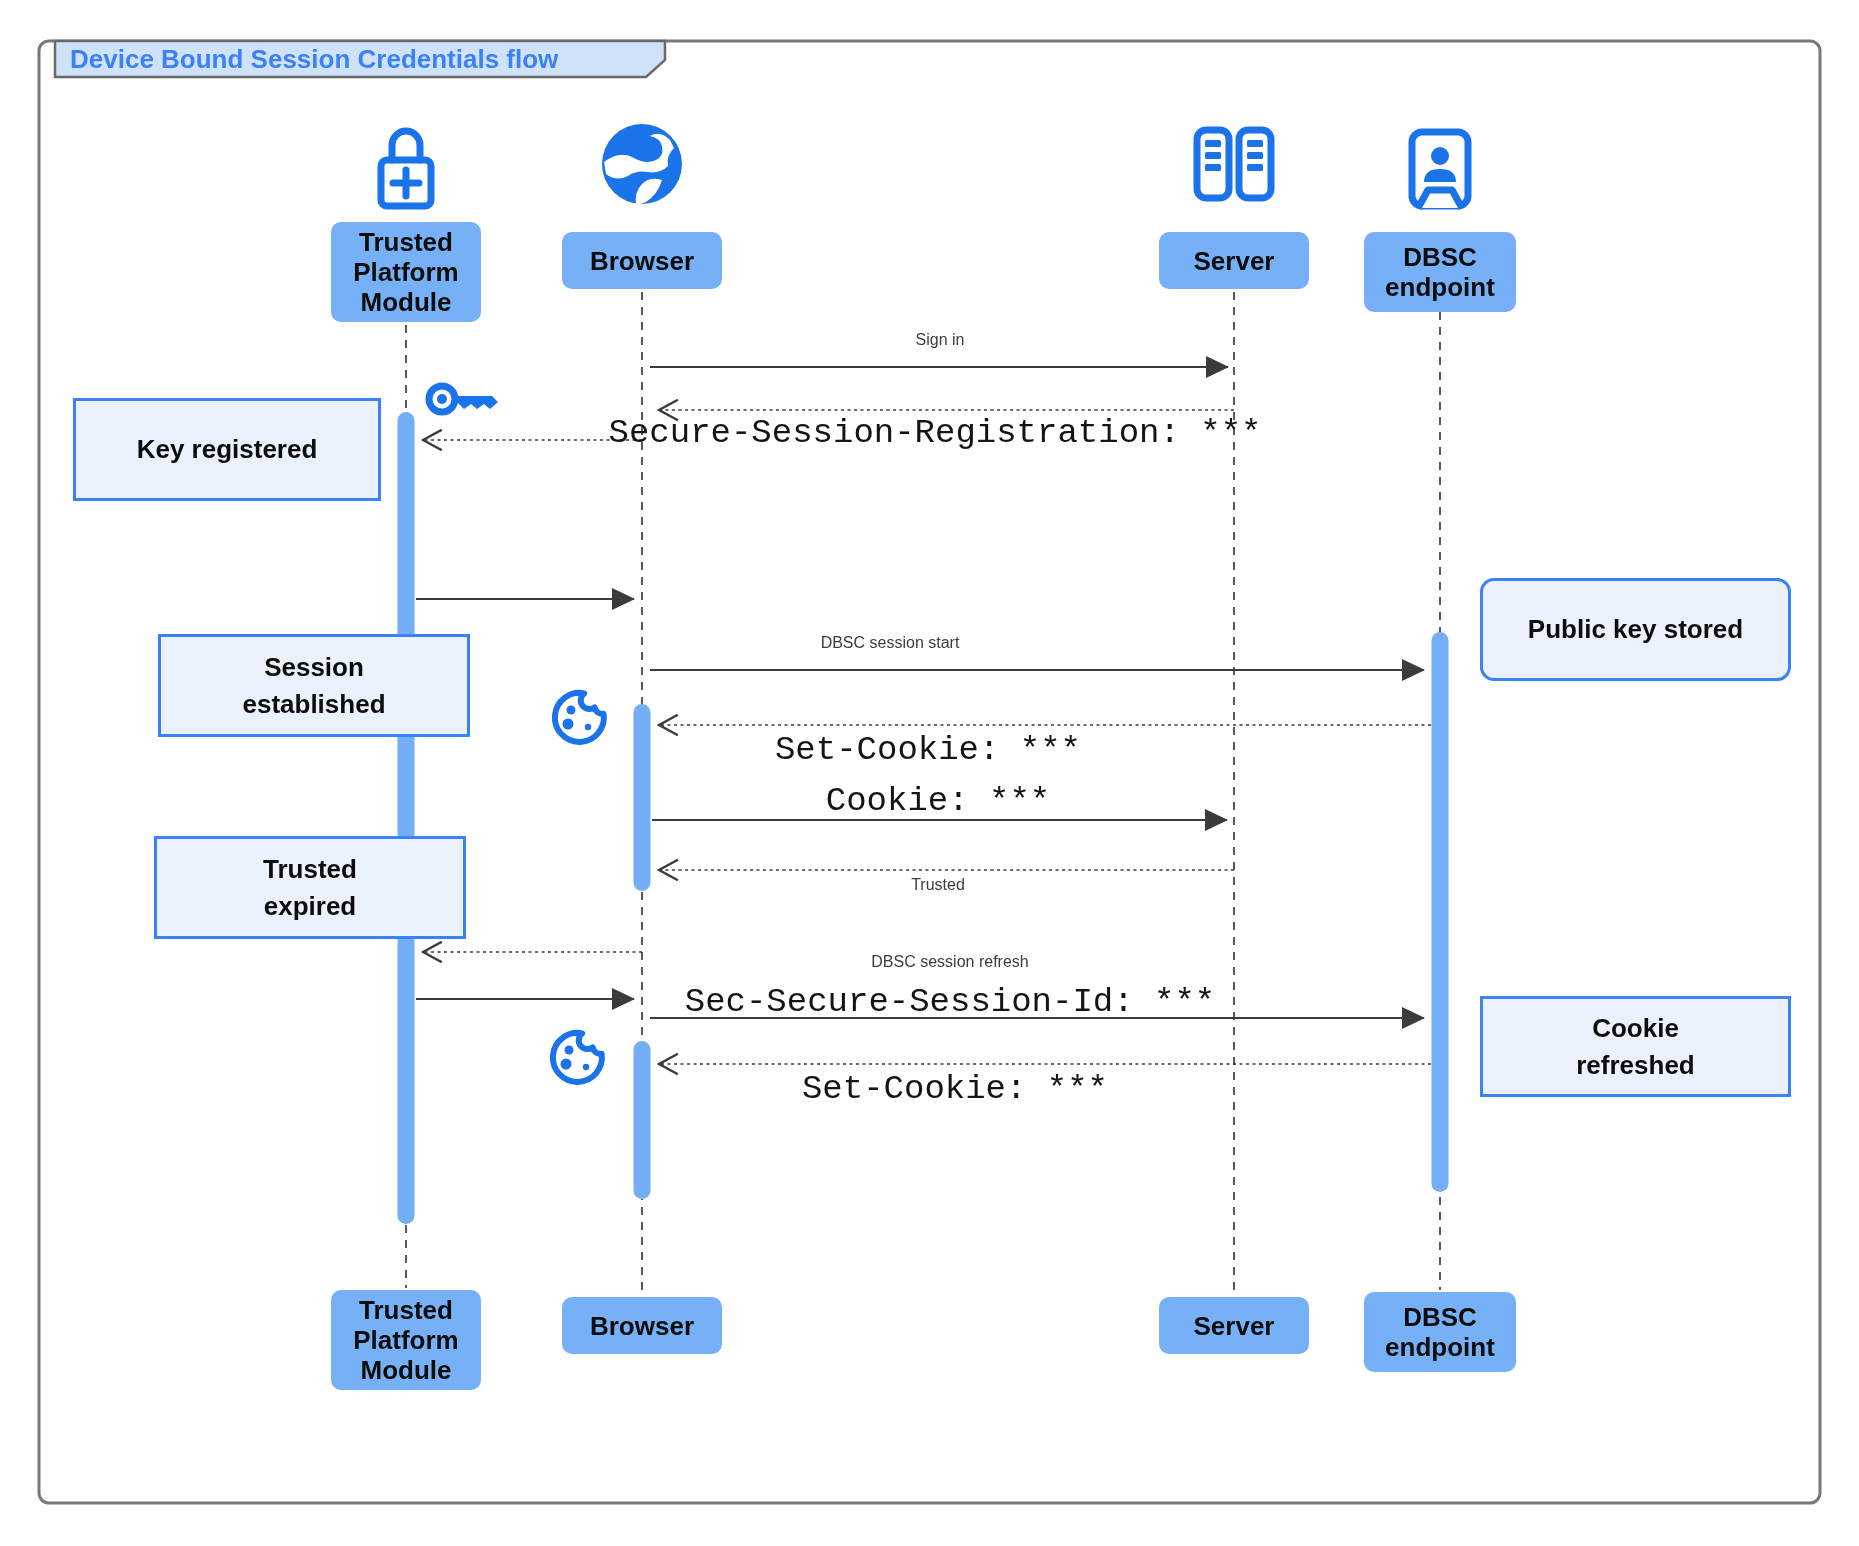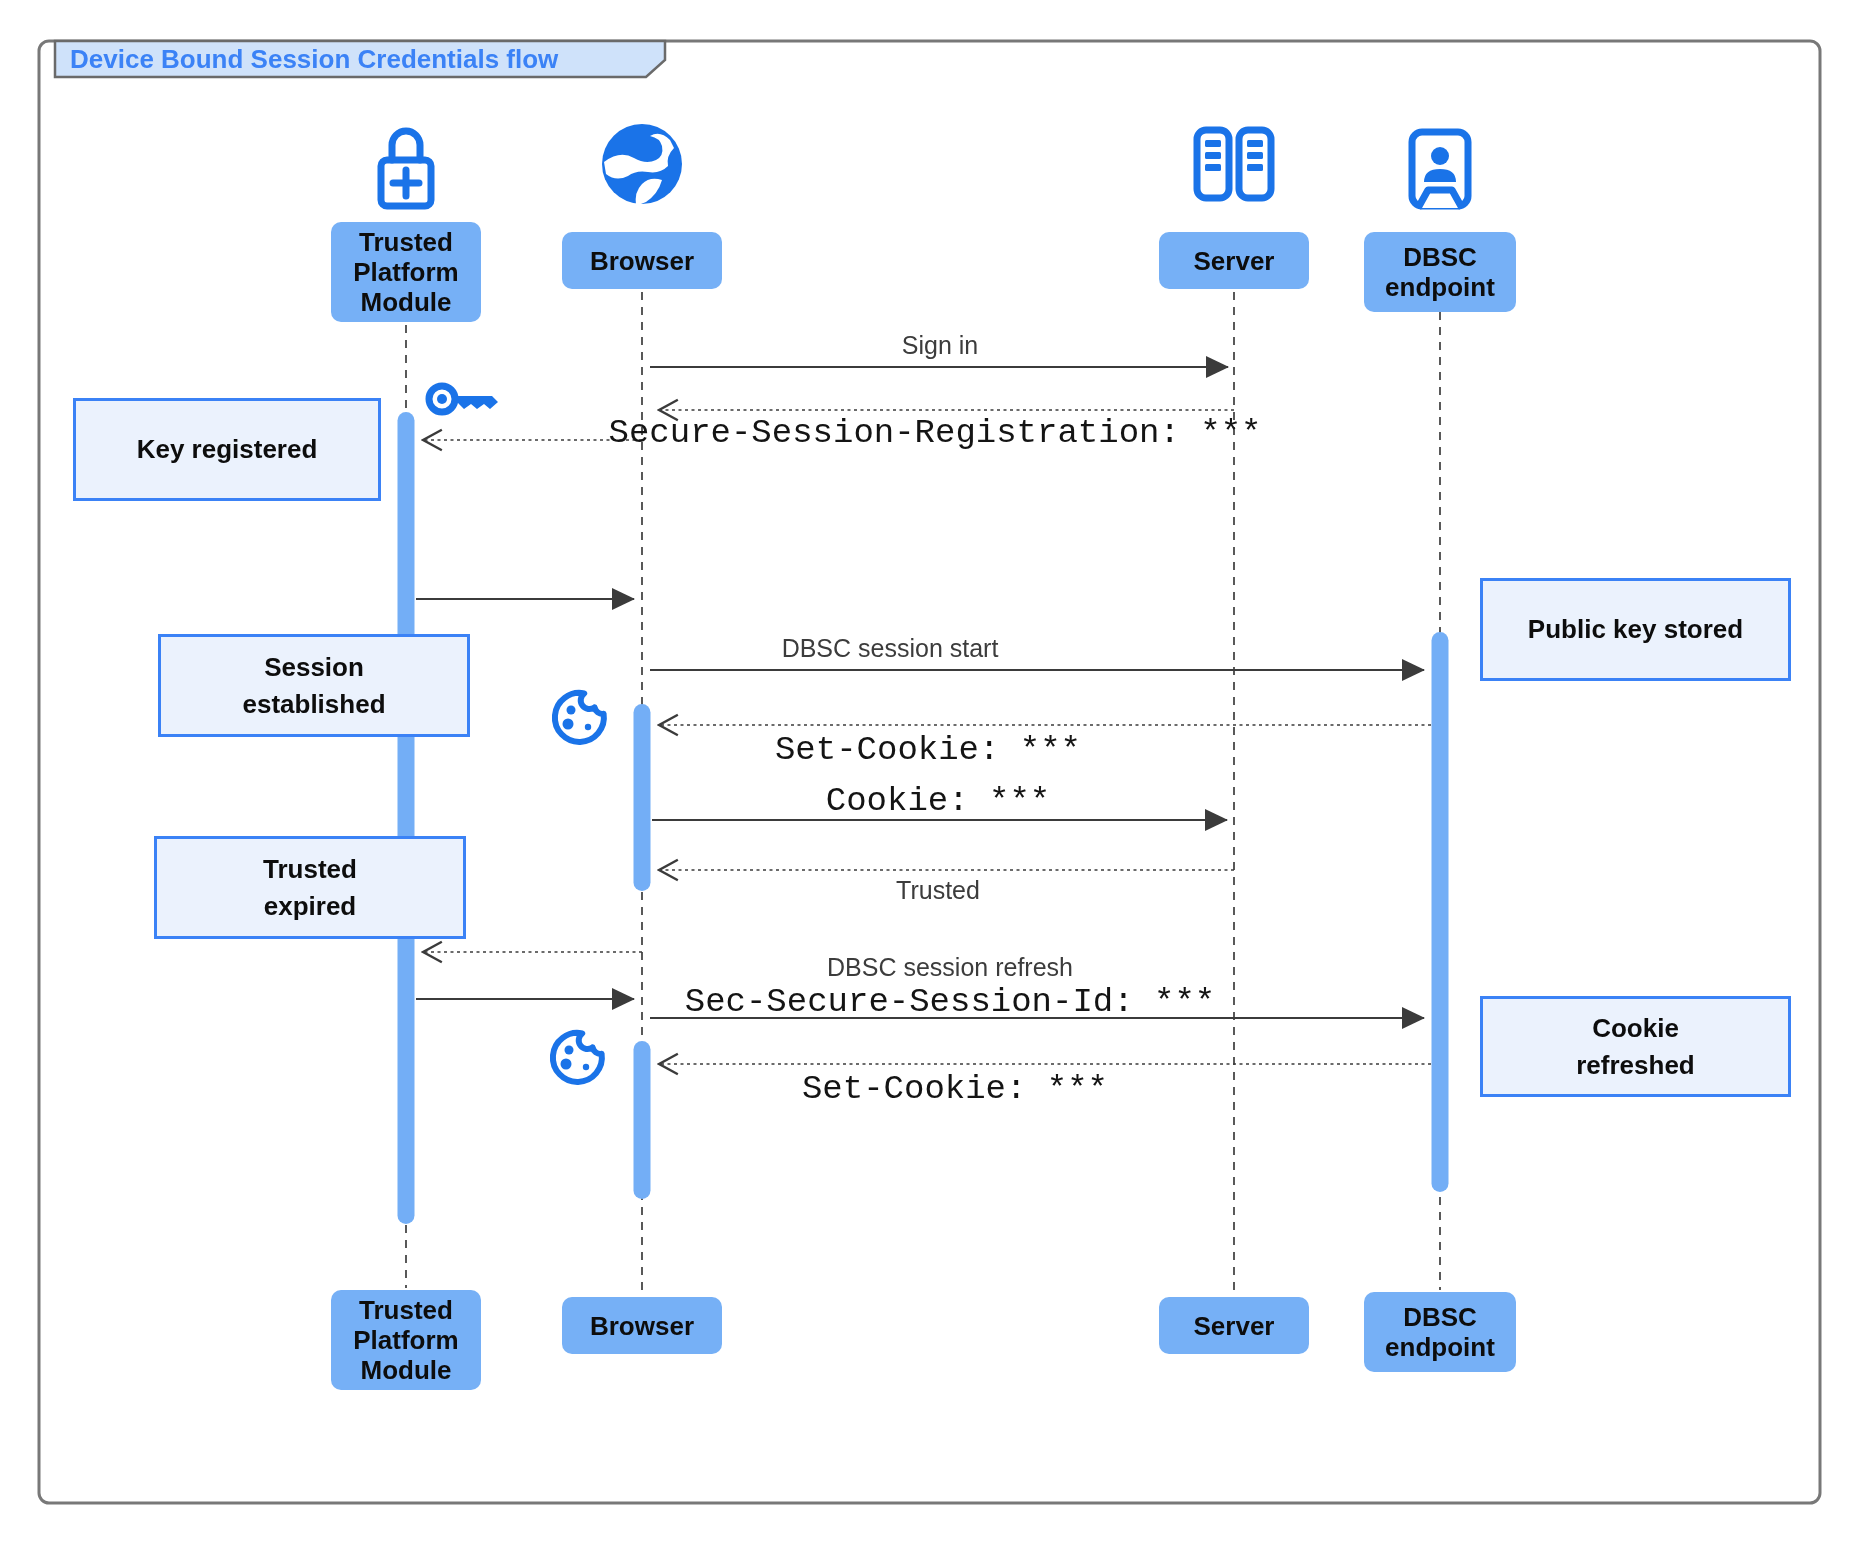--- a/index.html
+++ b/index.html
@@ -17,21 +17,21 @@
     position:absolute;background:#ebf2fd;border:3px solid #3b82f6;
     display:flex;align-items:center;justify-content:center;text-align:center;
     font-weight:bold;font-size:26px;line-height:37px;color:#0d0d0d;
   }
   .note .wrap{width:170px;}
   .note .nowrap{white-space:nowrap;}
   .msg{
     position:absolute;transform:translateX(-50%);white-space:nowrap;
     text-align:center;
   }
-  .msg-sans{font-size:25px;color:#3c3c3c;}
+  .msg-sans{font-size:16px;color:#3c3c3c;}
   .msg-mono{font-family:"Liberation Mono","DejaVu Sans Mono",monospace;font-size:34px;color:#141414;}
   .title-text{
     position:absolute;font-weight:bold;font-size:26px;color:#3b82f6;white-space:nowrap;
   }
   .icon{position:absolute;}
 </style>
 </head>
 <body>
 
 <div class="canvas">
@@ -148,21 +148,21 @@
   <div class="note" style="left:73px;top:398px;width:302px;height:97px;">
     <span class="nowrap">Key registered</span>
   </div>
   <div class="note" style="left:158px;top:634px;width:306px;height:97px;">
     <span class="wrap">Session established</span>
   </div>
   <div class="note" style="left:154px;top:836px;width:306px;height:97px;">
     <span class="wrap">Trusted expired</span>
   </div>
 
-  <div class="note" style="left:1480px;top:578px;width:305px;height:97px;">
+  <div class="note" style="left:1480px;top:578px;width:305px;height:97px;border-radius:14px;">
     <span class="nowrap">Public key stored</span>
   </div>
   <div class="note" style="left:1480px;top:996px;width:305px;height:95px;">
     <span class="wrap">Cookie refreshed</span>
   </div>
 
   <div class="msg msg-sans" style="left:940px;top:331px;">Sign in</div>
   <div class="msg msg-mono" style="left:935px;top:414px;">Secure-Session-Registration: ***</div>
   <div class="msg msg-sans" style="left:890px;top:634px;">DBSC session start</div>
   <div class="msg msg-mono" style="left:928px;top:731px;">Set-Cookie: ***</div>

